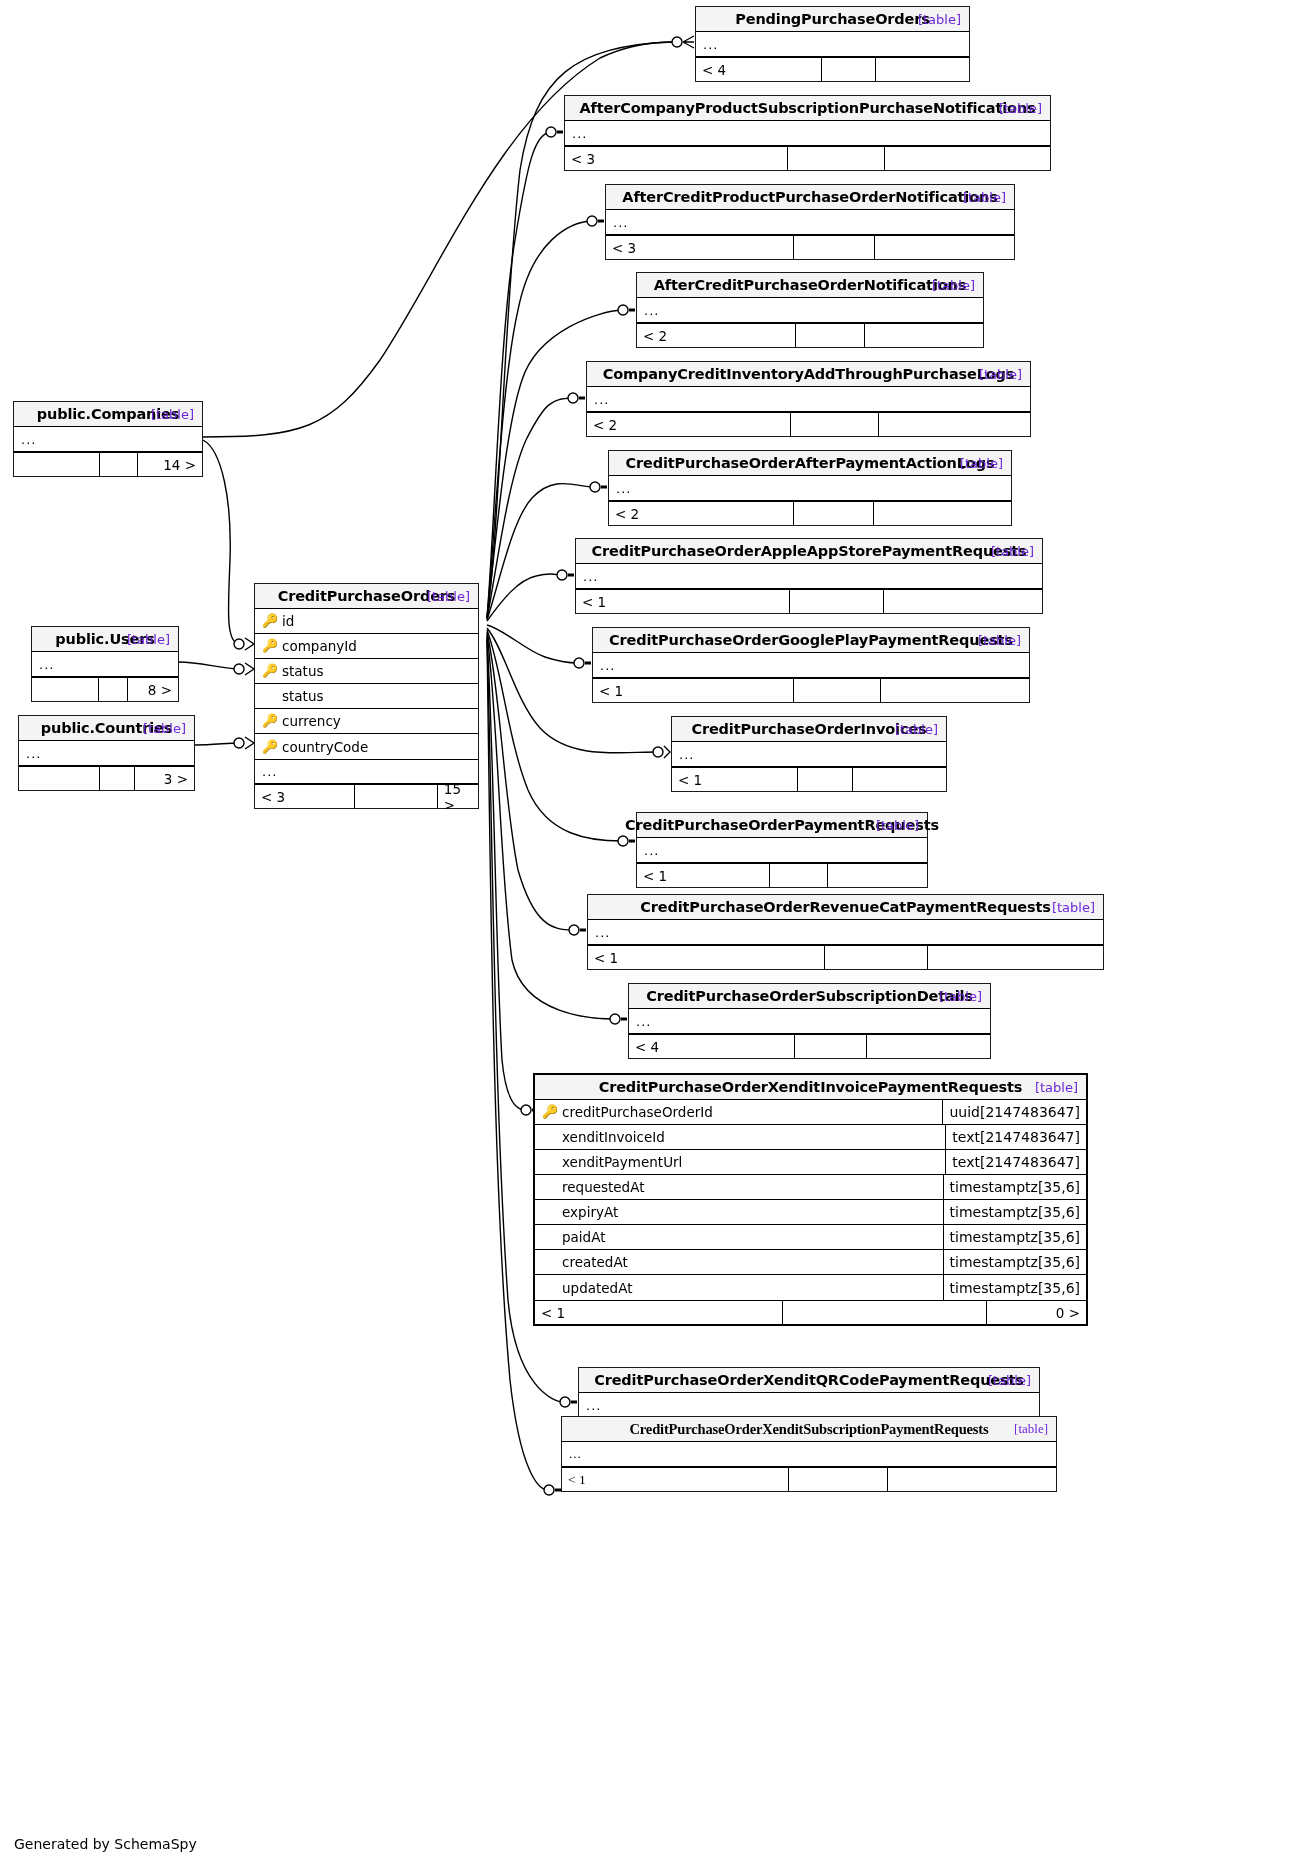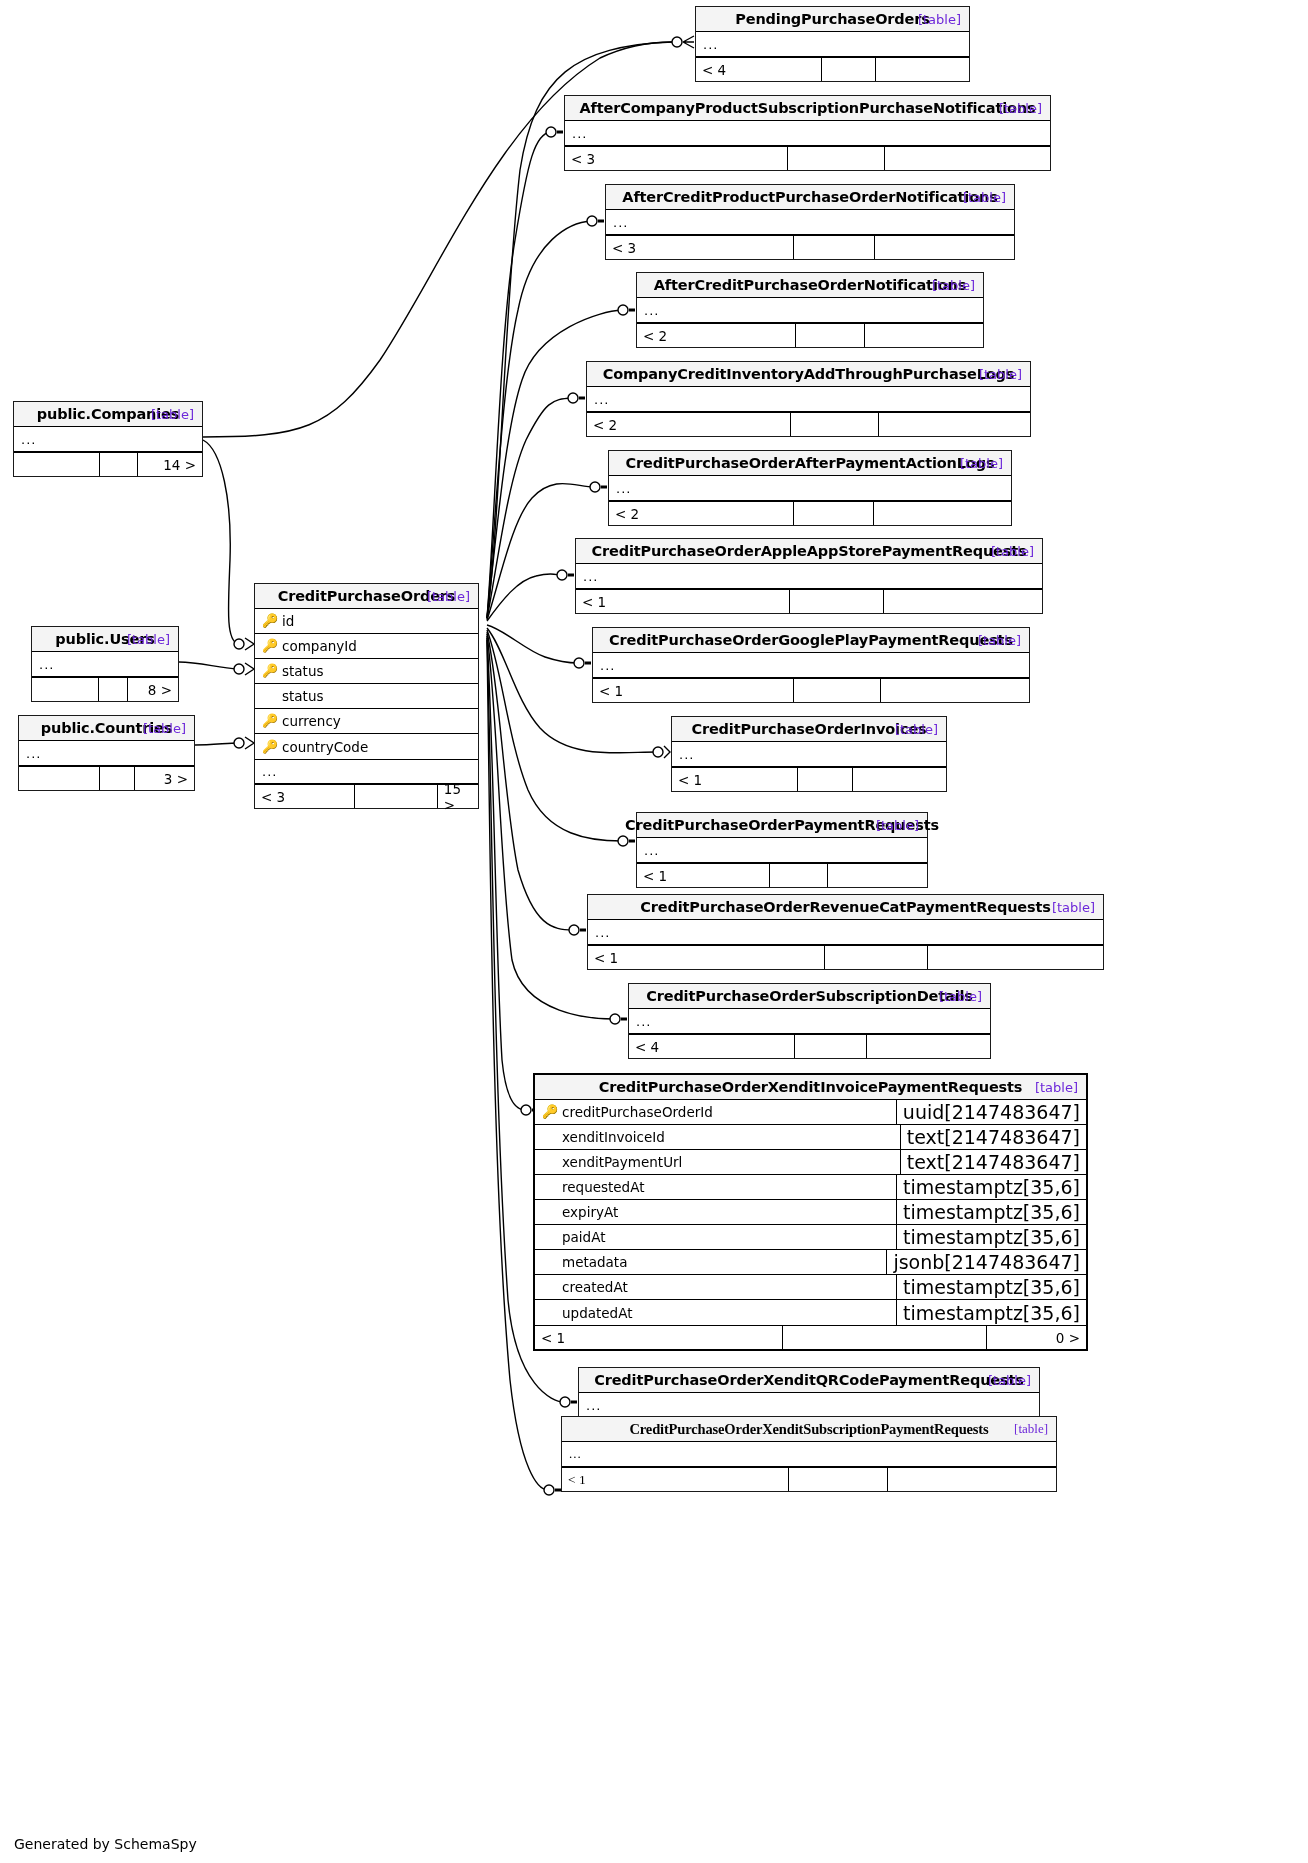--- a/index.html
+++ b/index.html
@@ -86,21 +86,21 @@
     padding-left: 3px;
     font-size: 13.5px;
   }
   .node .row .ctype {
     margin-left: auto;
     border-left: 1.6px solid #000;
     height: 100%;
     display: flex;
     align-items: center;
     padding: 0 6px;
-    font-size: 19px;
+    font-size: 14px;
     box-sizing: border-box;
     min-width: 128px;
   }
   .node .ellipsis {
     height: 25px;
     display: flex;
     align-items: center;
     padding-left: 7px;
     letter-spacing: 1px;
     color: #000;
@@ -503,25 +503,20 @@
             <span class="cname">expiryAt</span>
             <span class="ctype">timestamptz[35,6]</span>
           </div>
           <div class="row">
             <span class="key"></span>
             <span class="cname">paidAt</span>
             <span class="ctype">timestamptz[35,6]</span>
           </div>
           <div class="row">
             <span class="key"></span>
-            <span class="cname">metadata</span>
-            <span class="ctype">jsonb[2147483647]</span>
-          </div>
-          <div class="row">
-            <span class="key"></span>
             <span class="cname">createdAt</span>
             <span class="ctype">timestamptz[35,6]</span>
           </div>
           <div class="row">
             <span class="key"></span>
             <span class="cname">updatedAt</span>
             <span class="ctype">timestamptz[35,6]</span>
           </div>
         </div>
         <div class="foot" style="border-top: 1.6px solid rgb(0, 0, 0);">

